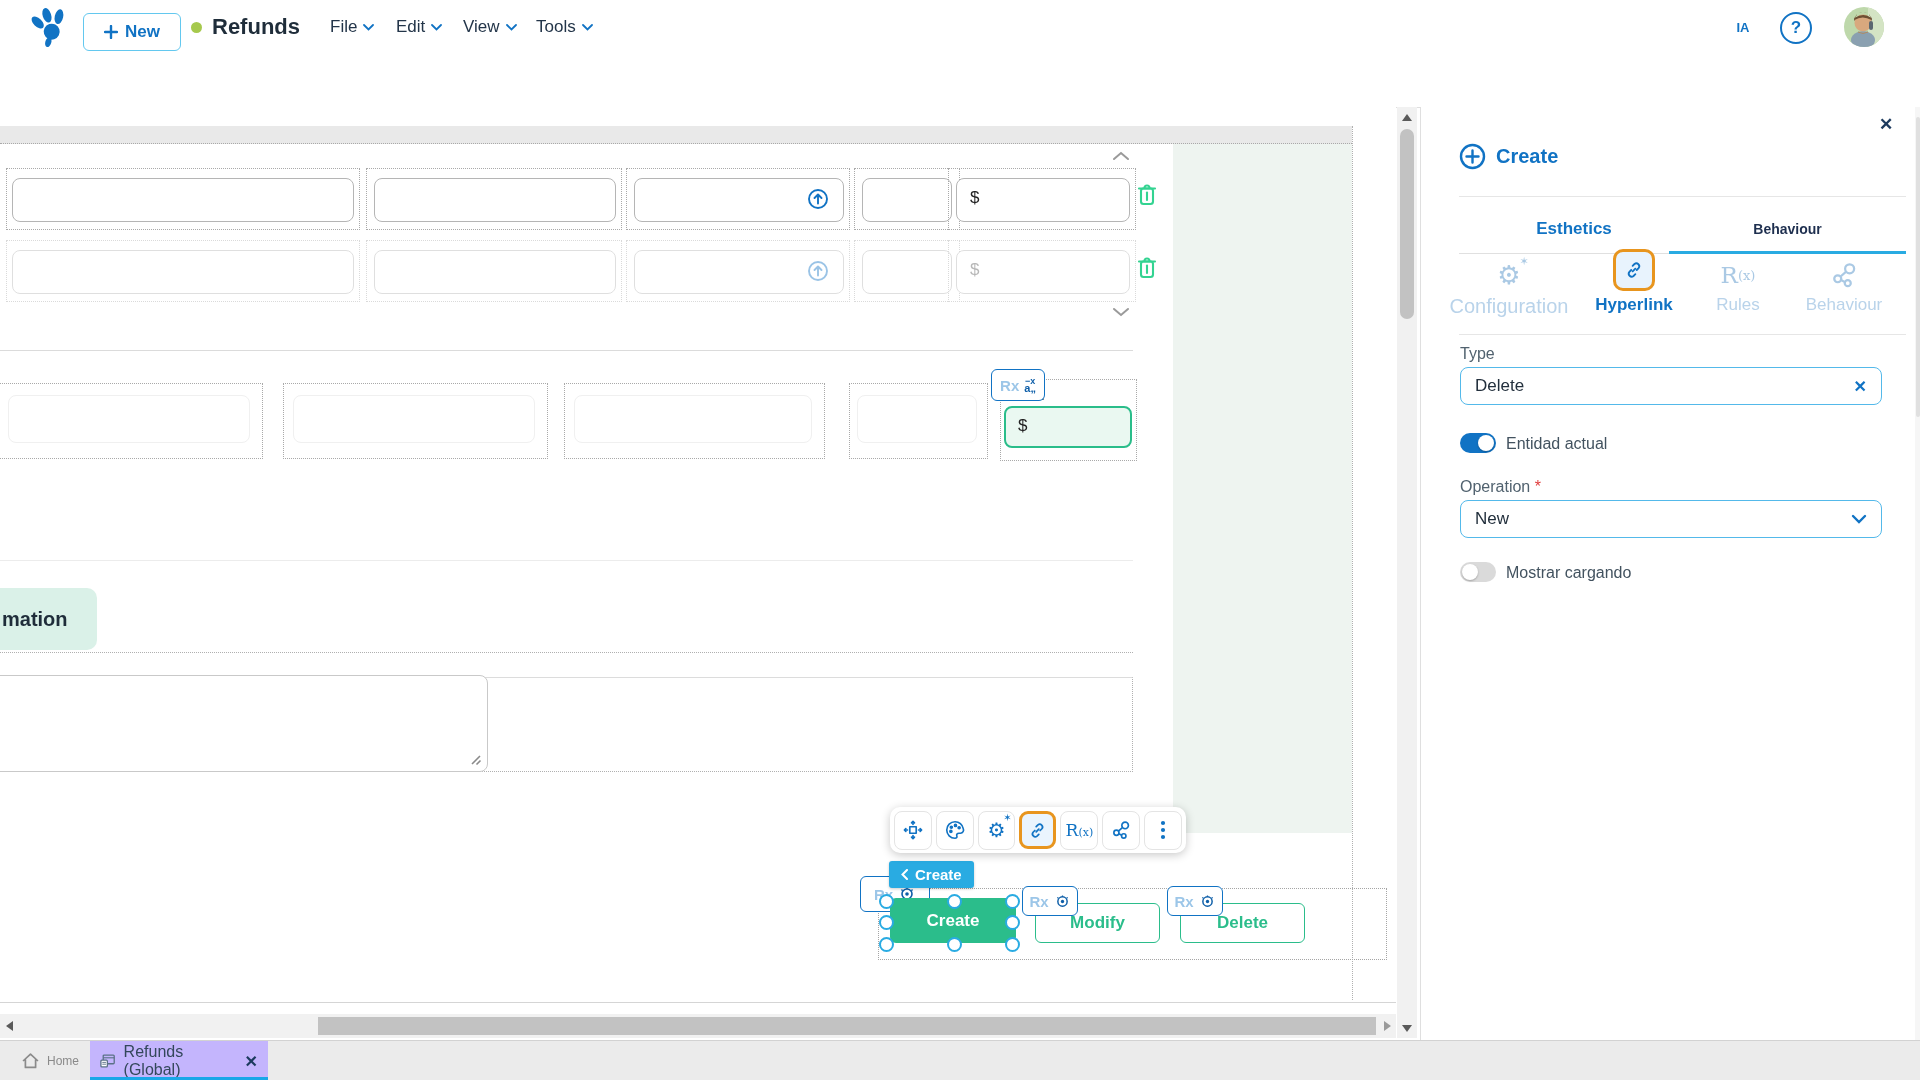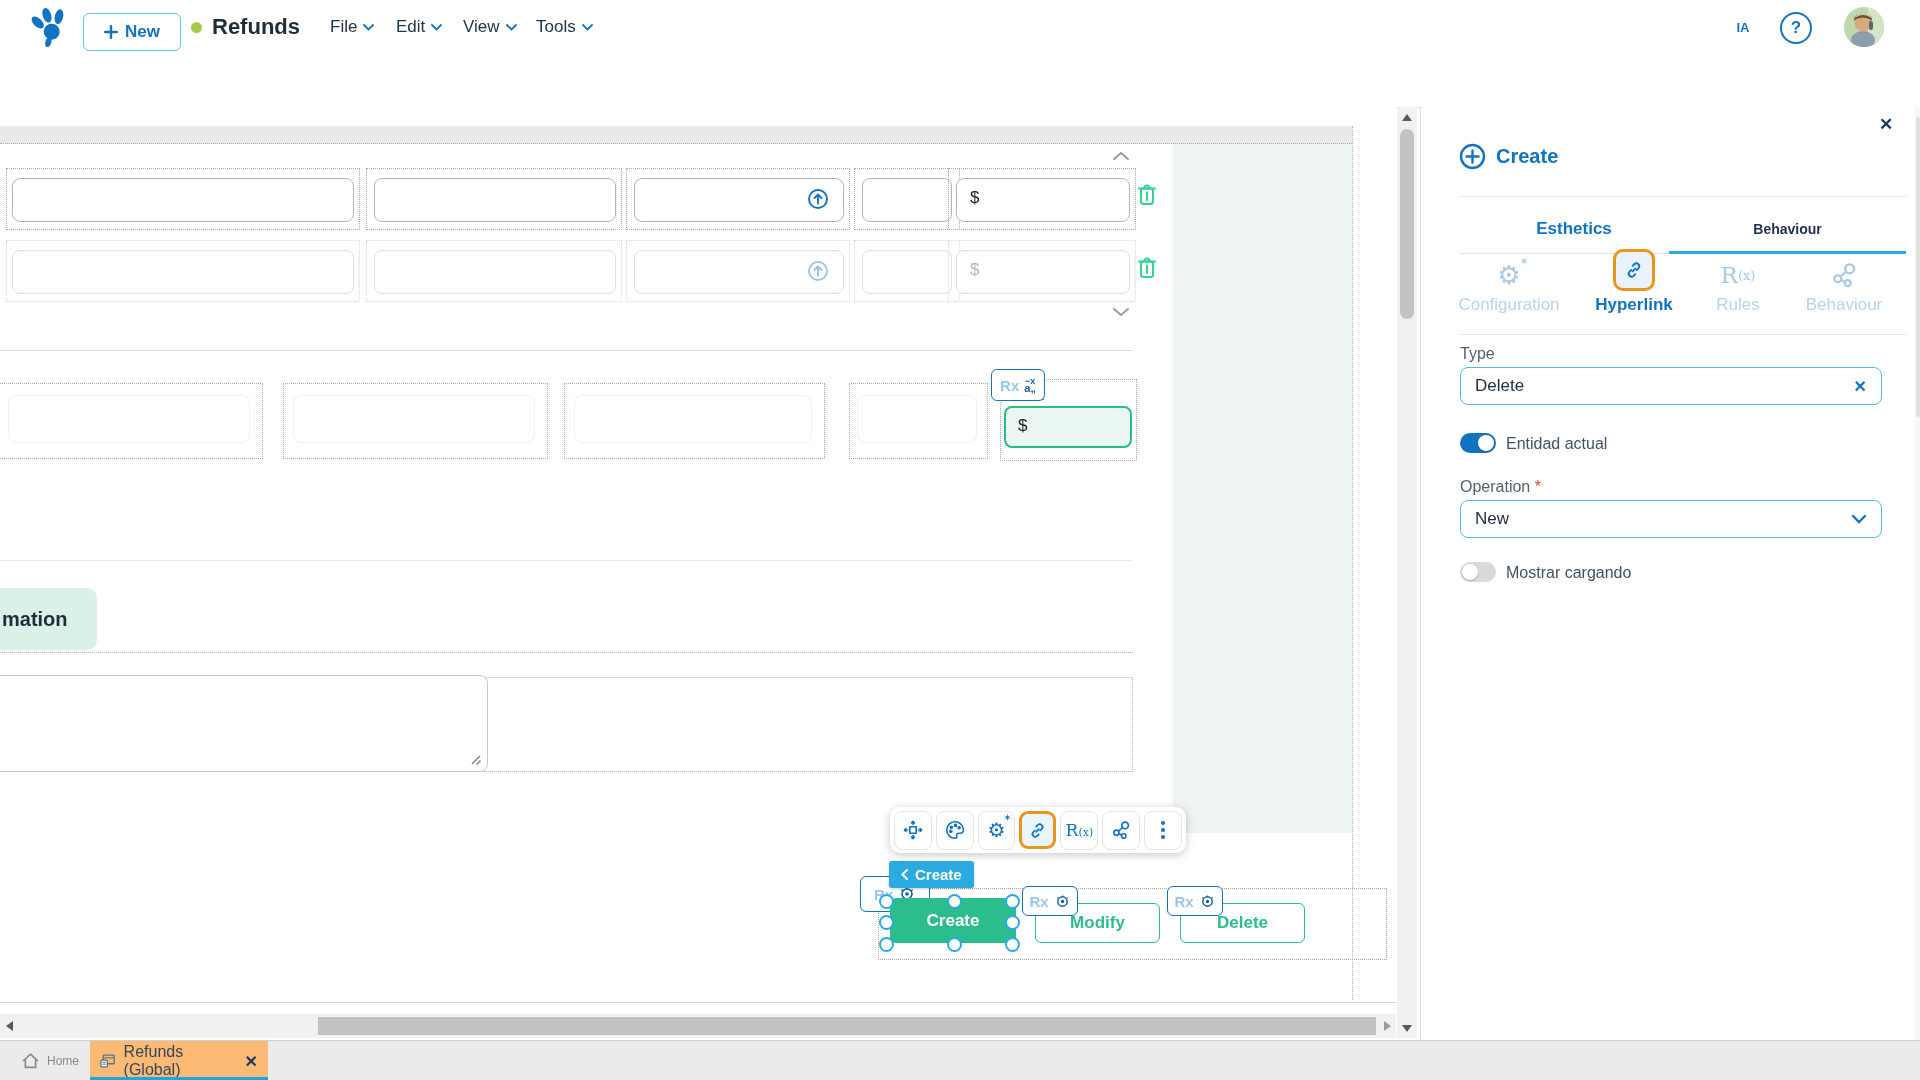--- a/index.html
+++ b/index.html
@@ -493,21 +493,21 @@
       <span>Behaviour</span>
     </div>
     <div class="abs" style="left:38px;top:146px;width:210px;height:1px;background:#e0e0e0;"></div>
     <div class="abs" style="left:248px;top:144px;width:237px;height:3px;background:#29abe2;"></div>
 
     <div class="subtab" style="left:28px;top:148px;width:120px;">
       <div style="position:relative;color:#aac9e4;height:40px;display:flex;align-items:center;">
         <span style="font-size:26px;">⚙</span>
         <span style="position:absolute;right:-8px;top:0;font-size:11px;">✶</span>
       </div>
-      <span style="font-size:17px;color:#b9d3ea;">Configuration</span>
+      <span style="font-size:20px;color:#b9d3ea;">Configuration</span>
     </div>
     <div class="subtab" style="left:158px;top:142px;width:110px;align-items:center;">
       <div class="ic" style="width:42px;height:42px;background:#e8f3fd;border:3px solid #e8951e;border-radius:10px;box-sizing:border-box;">
         <svg width="22" height="22" viewBox="0 0 24 24" fill="none" stroke="#1173c4" stroke-width="2" stroke-linecap="round">
             <path d="M10.5 13.5 L13.5 10.5"></path>
             <path d="M9 12 L7 14 a3.2 3.2 0 0 0 4.5 4.5 L13.5 16.5"></path>
             <path d="M15 12 L17 10 a3.2 3.2 0 0 0 -4.5 -4.5 L10.5 7.5"></path>
           </svg>
       </div>
       <span style="font-size:17px;font-weight:bold;color:#1173c4;margin-top:4px;">Hyperlink</span>
@@ -565,21 +565,21 @@
     </div>
   </div>
 
   <div class="btmbar">
     <div class="abs" style="left:10px;top:0;height:39px;display:flex;align-items:center;gap:8px;padding:0 12px;color:#8a8a8a;font-size:12px;cursor:pointer;">
       <svg width="17" height="16" viewBox="0 0 16 15">
           <path d="M1 7.5 L8 1 L15 7.5 M3.2 6 V13.5 H12.8 V6" fill="none" stroke="#8a8a8a" stroke-width="1.6" stroke-linejoin="round"></path>
         </svg>
       <span>Home</span>
     </div>
-    <div class="abs" style="left:90px;top:0;width:178px;height:40px;background:#fdba74;display:flex;align-items:center;gap:8px;padding:0 10px;box-sizing:border-box;color:#33475b;font-size:16px;cursor:pointer;">
+    <div class="abs" style="left:90px;top:0;width:178px;height:40px;background:#c4b5fd;display:flex;align-items:center;gap:8px;padding:0 10px;box-sizing:border-box;color:#33475b;font-size:16px;cursor:pointer;">
       <svg width="17" height="16" viewBox="0 0 17 16">
           <rect x="3.5" y="1.5" width="12" height="9.5" rx="1" fill="none" stroke="#5a7186" stroke-width="1.4"></rect>
           <path d="M3.5 4.5 H15.5" stroke="#5a7186" stroke-width="1.2"></path>
           <rect x="1" y="7" width="7" height="7.5" rx="1" fill="#fff" stroke="#5a7186" stroke-width="1.4"></rect>
           <path d="M2.5 9.5 h4 M2.5 11.5 h4" stroke="#5a7186" stroke-width="1"></path>
         </svg>
       <span>Refunds (Global)</span>
       <span style="font-weight:bold;color:#1c3a5e;margin-left:2px;">✕</span>
       <div class="abs" style="left:0;bottom:0;width:178px;height:4px;background:#19a7e8;"></div>
     </div>

